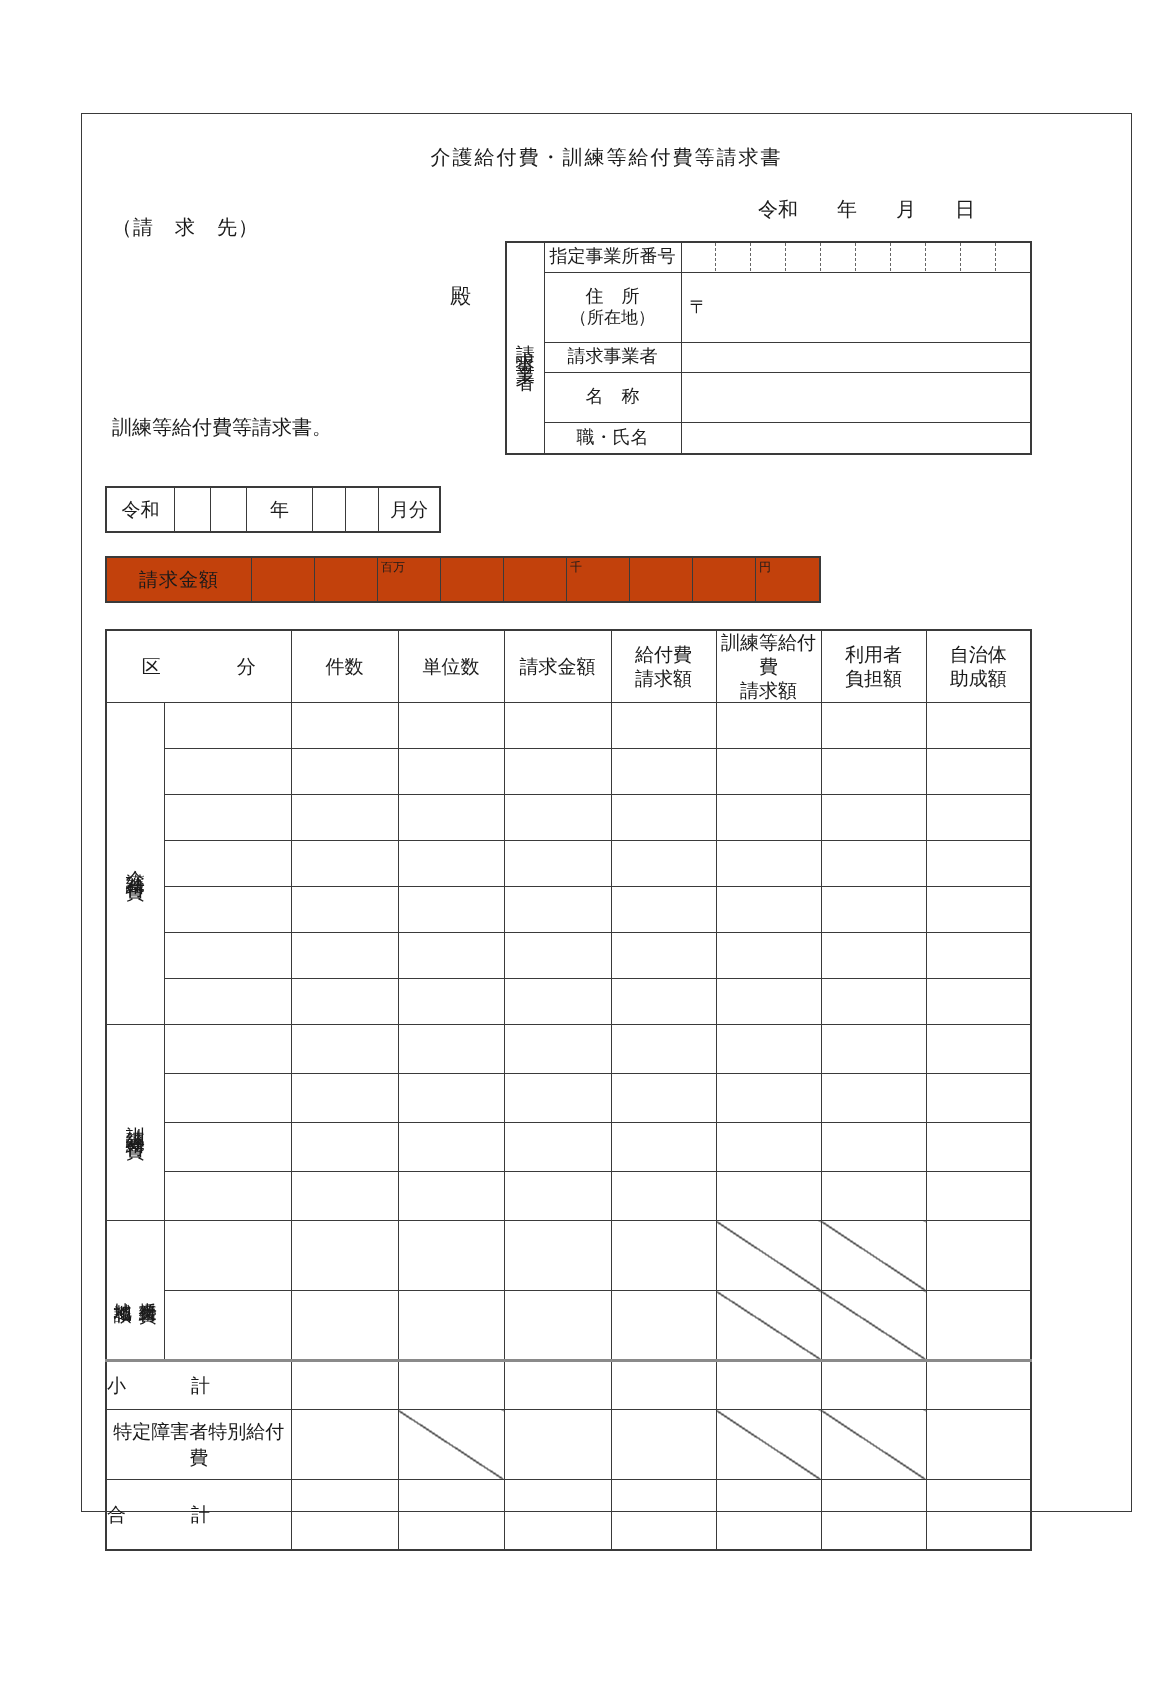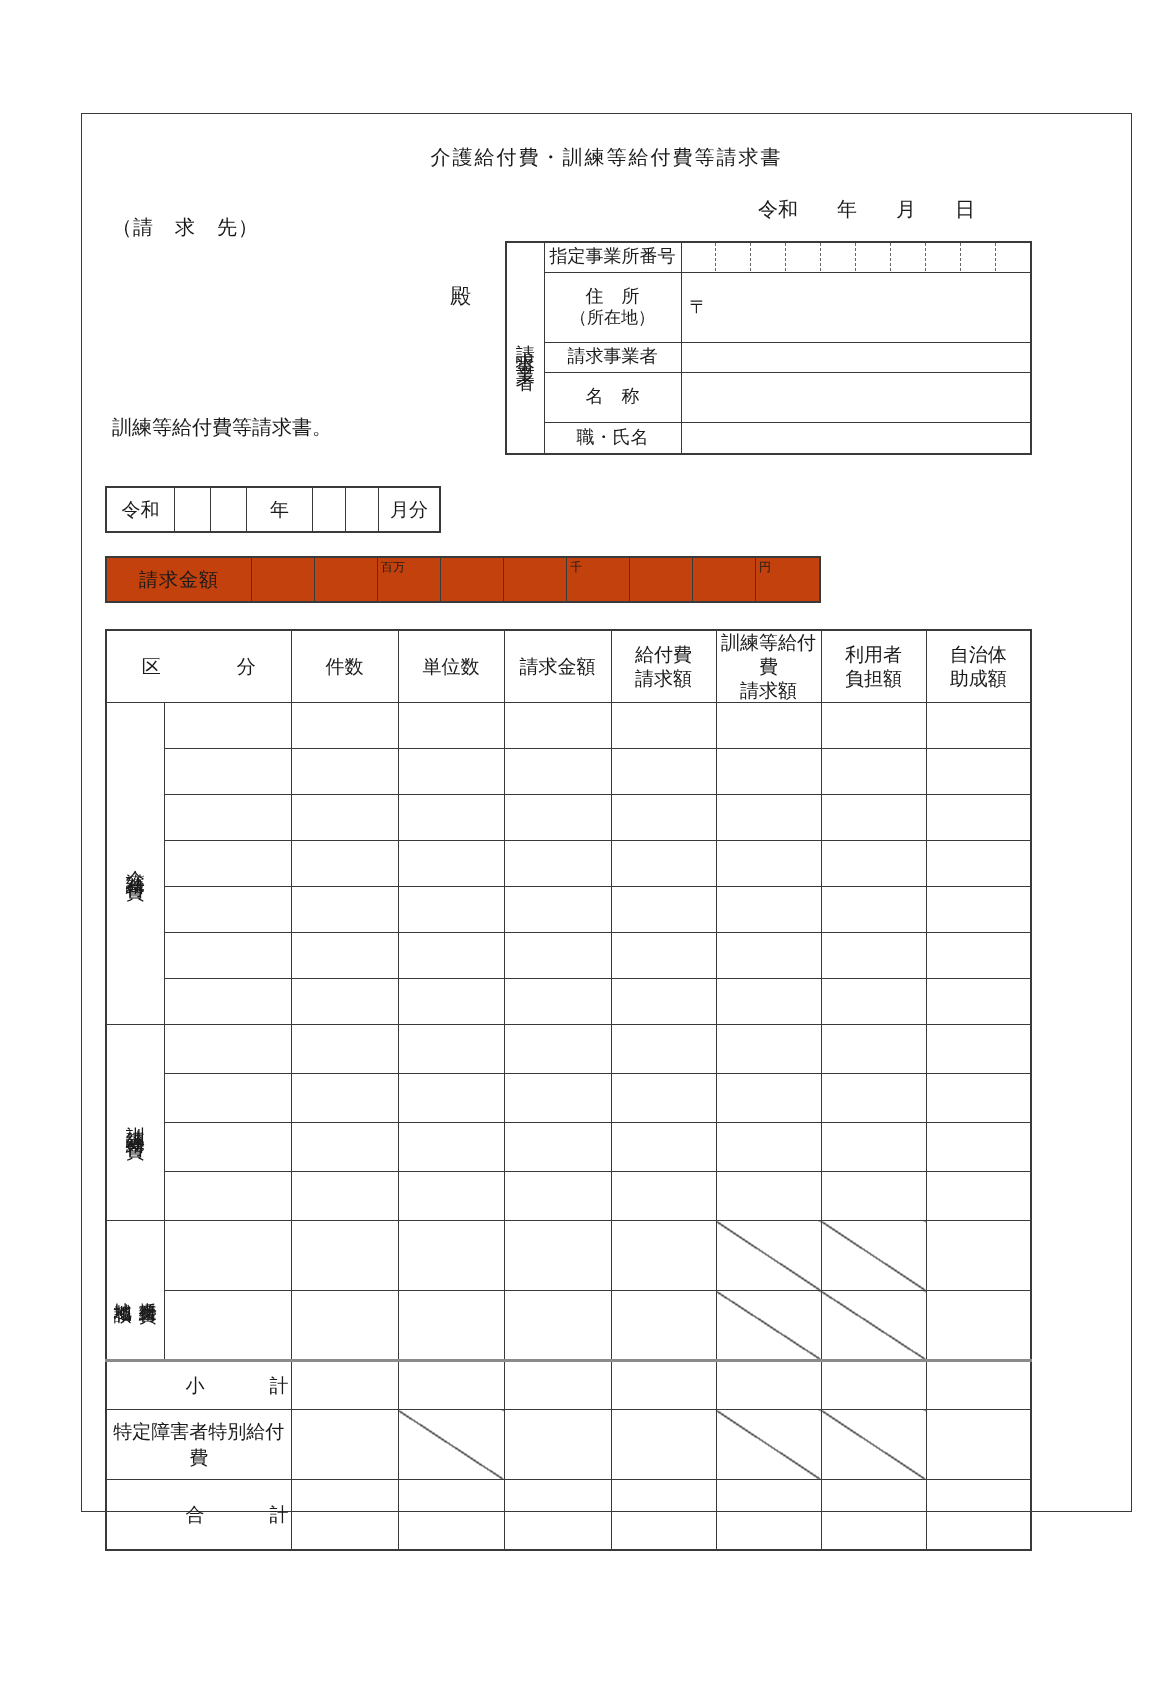--- a/index.html
+++ b/index.html
@@ -47,21 +47,21 @@
   
   .main-table { position:absolute; top:515px; left:23px; border:2px solid #3a3a3a; }
   .main-table th, .main-table td { border:1px solid #3a3a3a; }
   .main-table th { font-weight:normal; font-size:19px; text-align:center; line-height:1.25; }
   .main-table td { font-size:19px; }
   .h57{height:57px} .h46{height:46px} .h49{height:49px} .h52{height:70px}
   .vcell { text-align:center; vertical-align:middle; }
   .vtext { writing-mode:vertical-rl; text-orientation:upright; letter-spacing:3px; font-size:19px; display:inline-block; }
   .vpair { display:flex; justify-content:center; gap:1px; }
   .vpair .vtext { font-size:18px; letter-spacing:1px; }
-  .sumlabel { text-align:right; letter-spacing:2px;padding-left:28px; }
+  .sumlabel { text-align:left; letter-spacing:2px; }
   .tokutei-label { text-align:center; font-size:17px; }
   .thick-top td { border-top:3px solid #8a8a8a; }
   .diag {
     background: linear-gradient(to top right,
       transparent calc(50% - 0.8px), #4a4a4a calc(50% - 0.8px),
       #4a4a4a calc(50% + 0.8px), transparent calc(50% + 0.8px));
   }
 </style>
 </head>
 <body>

